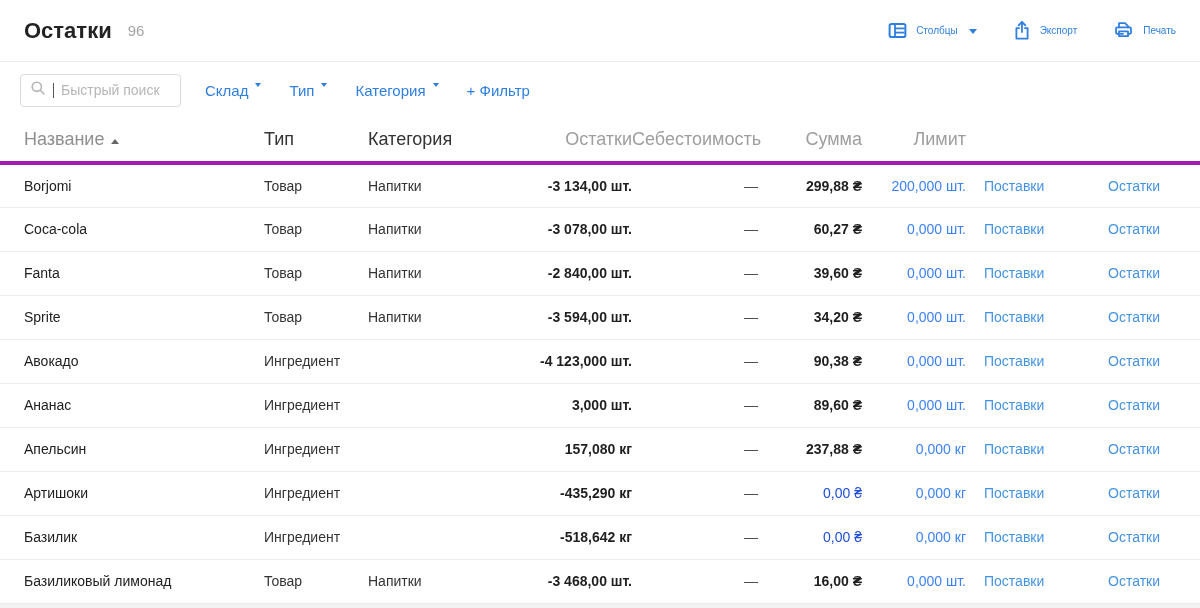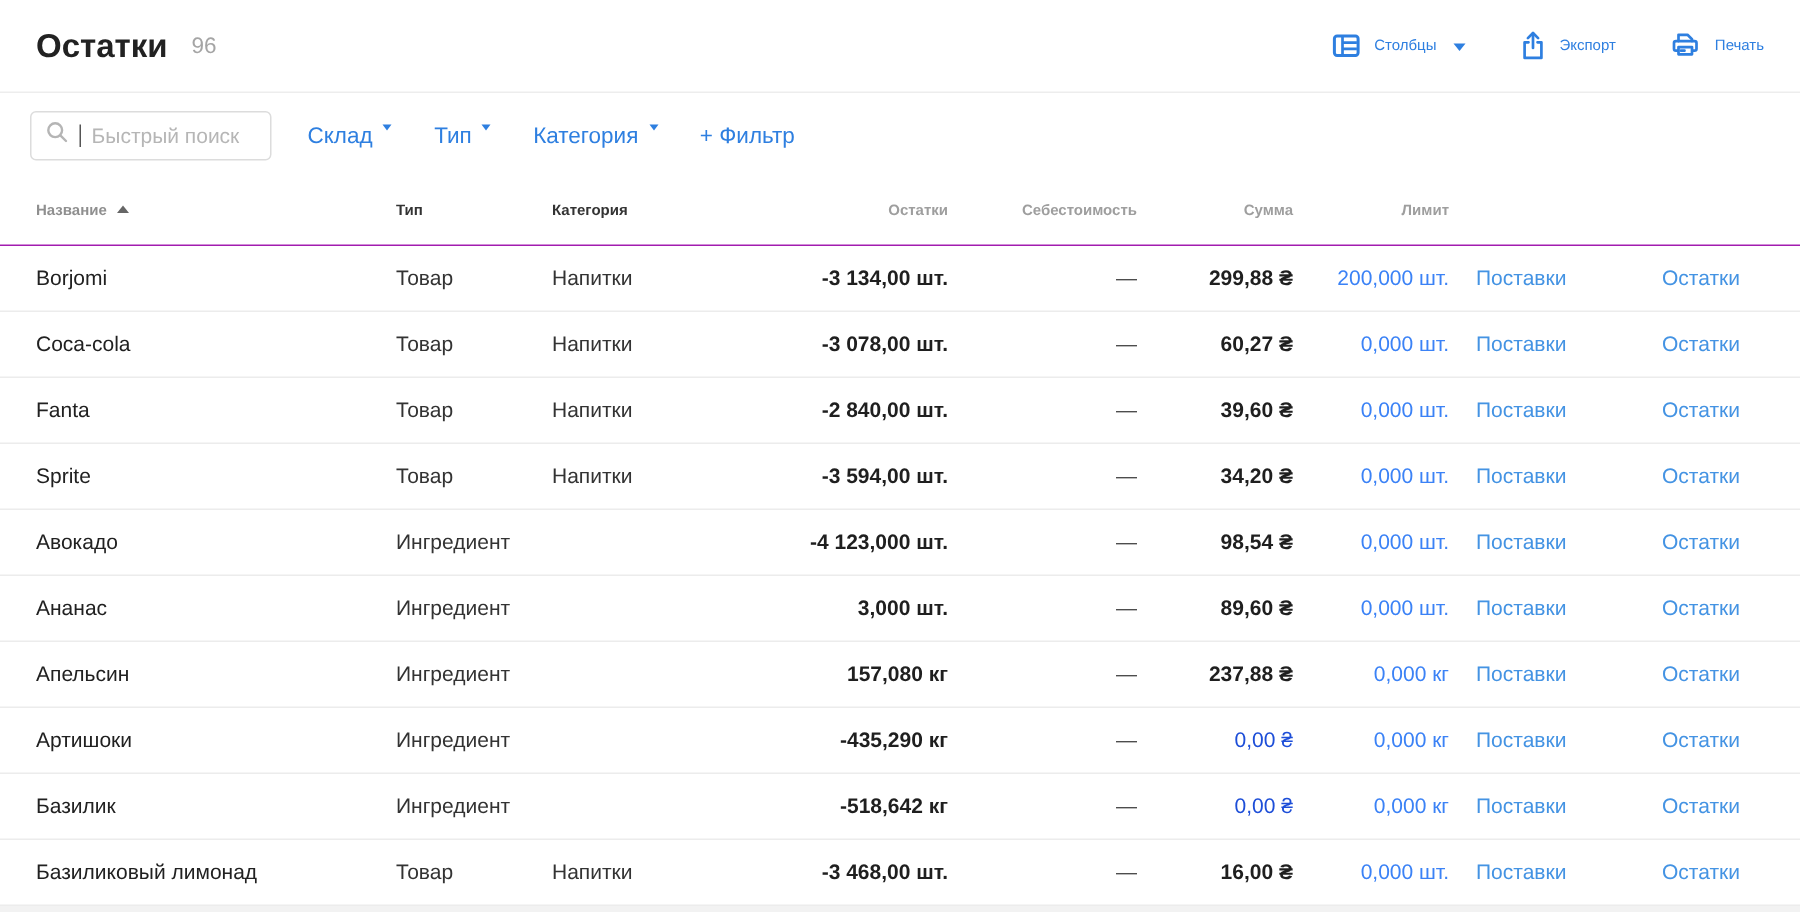--- a/index.html
+++ b/index.html
@@ -36,22 +36,22 @@
   .flink{display:flex;align-items:flex-start;color:var(--accent);font-size:15px;
     cursor:pointer;}
   .flink .caret-down{margin-left:7px;border-left-width:3.5px;
     border-right-width:3.5px;border-top-width:4.5px;}
   
   table{width:1200px;border-collapse:collapse;table-layout:fixed;
     font-size:14px;}
   col.w-name{width:264px;} col.w-type{width:104px;} col.w-cat{width:120px;}
   col.w-stock{width:144px;} col.w-cost{width:126px;} col.w-sum{width:104px;}
   col.w-limit{width:104px;} col.w-sup{width:120px;} col.w-left{width:114px;}
-  th{height:45px;font-weight:700;font-size:10px;color:#9e9e9e;
-    vertical-align:middle;border-bottom:1px solid #a21caf;text-align:left;
+  th{height:45px;font-weight:400;font-size:18px;color:#9e9e9e;
+    vertical-align:middle;border-bottom:4px solid #a21caf;text-align:left;
     white-space:nowrap;}
   td{height:44px;vertical-align:middle;border-bottom:1px solid #ececec;
     white-space:nowrap;overflow:hidden;}
   .c-name{padding-left:24px;color:#212121;}
   th.c-name{color:#8f8f8f;}
   .c-type,.c-cat{color:#333;}
   .c-stock,.c-cost,.c-sum,.c-limit{text-align:right;}
   td.c-stock{font-weight:700;color:#1f1f1f;}
   td.c-cost{color:#4d4d4d;}
   td.c-sum{font-weight:700;color:#1f1f1f;}
@@ -210,21 +210,21 @@
     <td class="c-limit">0,000 шт.</td>
     <td class="c-supplies"><a class="tlink">Поставки</a></td>
     <td class="c-leftovers"><a class="tlink">Остатки</a></td>
   </tr>
       <tr>
     <td class="c-name">Авокадо</td>
     <td class="c-type">Ингредиент</td>
     <td class="c-cat"></td>
     <td class="c-stock">-4 123,000 шт.</td>
     <td class="c-cost">—</td>
-    <td class="c-sum">98,54 ₴</td>
+    <td class="c-sum">90,38 ₴</td>
     <td class="c-limit">0,000 шт.</td>
     <td class="c-supplies"><a class="tlink">Поставки</a></td>
     <td class="c-leftovers"><a class="tlink">Остатки</a></td>
   </tr>
       <tr>
     <td class="c-name">Ананас</td>
     <td class="c-type">Ингредиент</td>
     <td class="c-cat"></td>
     <td class="c-stock">3,000 шт.</td>
     <td class="c-cost">—</td>

